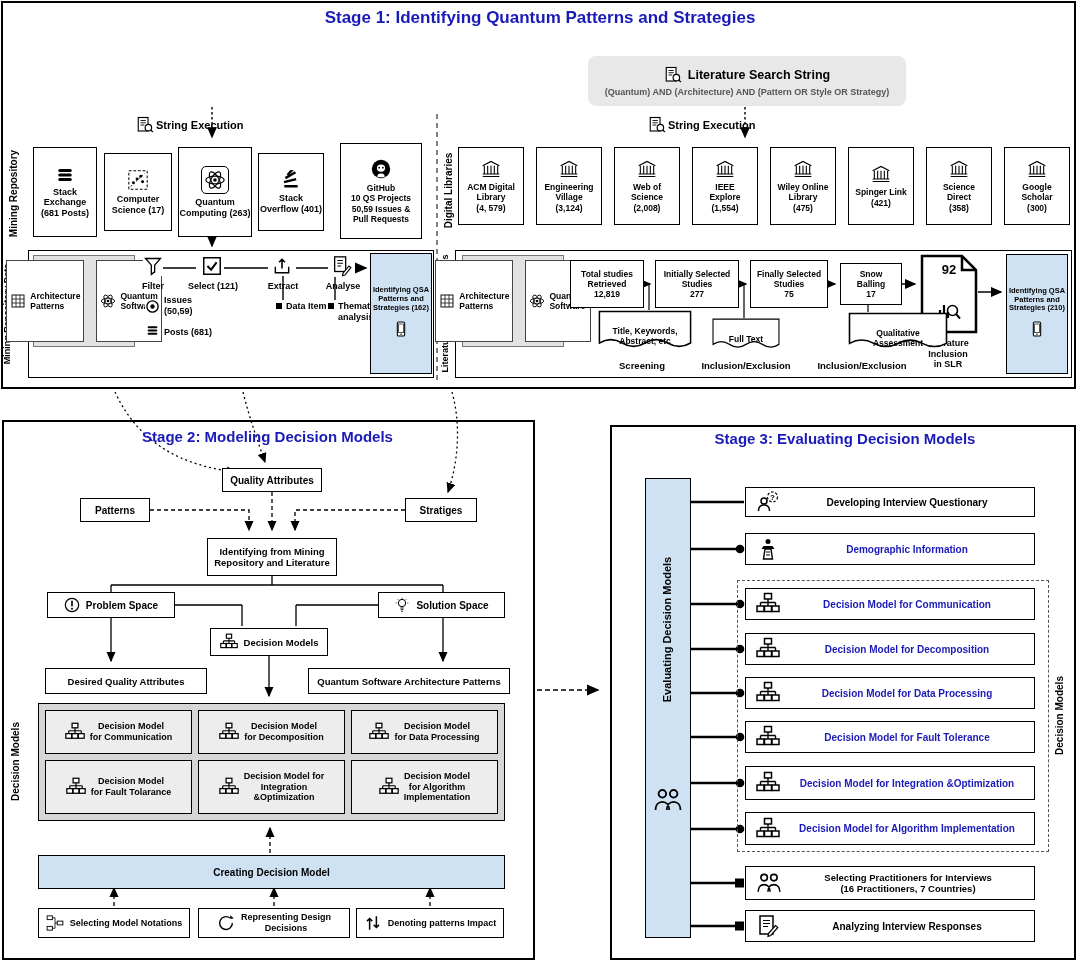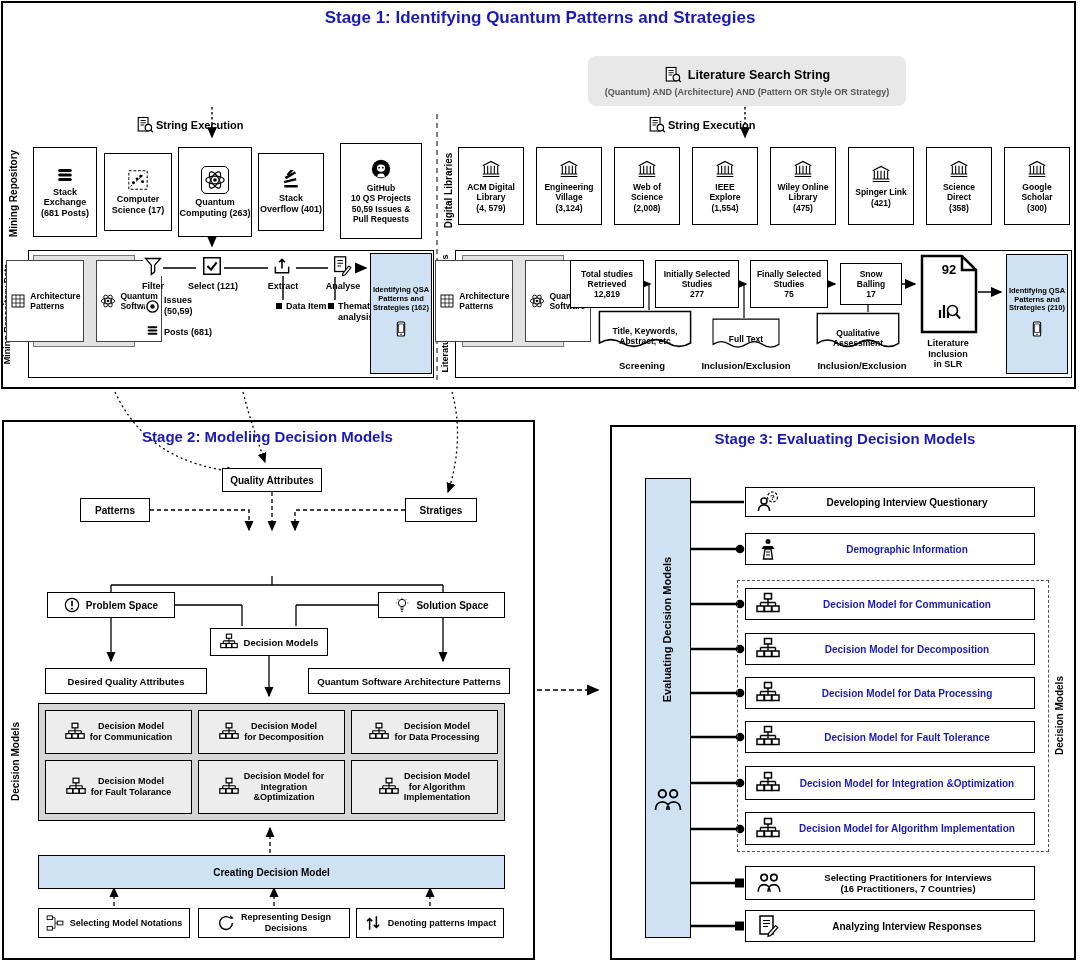--- a/index.html
+++ b/index.html
@@ -504,40 +504,44 @@
       </svg>
       <div class="bt prn">Title, Keywords,
 Abstract, etc</div>
     </div>
   <div class="banner" style="left:712px;top:318px;width:68px;height:32px">
       <svg class="bg" viewBox="0 0 100 40" preserveAspectRatio="none">
         <use href="#i-banner"></use>
       </svg>
       <div class="bt prn">Full Text</div>
     </div>
-  <div class="banner" style="left:816px;top:312px;width:84px;height:38px">
+  <div class="banner" style="left:848px;top:312px;width:100px;height:38px">
       <svg class="bg" viewBox="0 0 100 40" preserveAspectRatio="none">
         <use href="#i-banner"></use>
       </svg>
       <div class="bt prn">Qualitative
 Assessment</div>
     </div>
   <div class="el cap" style="left:592px;top:360px;width:100px;font-size:9.5px">Screening</div>
   <div class="el cap" style="left:698px;top:360px;width:96px;font-size:9.5px">Inclusion/Exclusion</div>
   <div class="el cap" style="left:812px;top:360px;width:100px;font-size:9.5px">Inclusion/Exclusion</div>
 
   <div class="el title" style="left:40px;top:428px;width:455px;font-size:15px">Stage 2: Modeling Decision Models</div>
   <div class="el hbox" style="left:222px;top:468px;width:100px;height:24px;font-size:10px">
       <span>Quality Attributes</span>
     </div>
   <div class="el hbox" style="left:80px;top:498px;width:70px;height:24px;font-size:10px">
       <span>Patterns</span>
     </div>
   <div class="el hbox" style="left:405px;top:498px;width:72px;height:24px;font-size:10px">
       <span>Stratiges</span>
+    </div>
+  <div class="el box" style="left:207px;top:538px;width:130px;height:38px">
+      <div class="prn" style="font-size:9.5px;font-weight:bold">Identifying from Mining
+Repository and Literature</div>
     </div>
   <div class="el hbox" style="left:47px;top:592px;width:128px;height:26px;font-size:10px">
       <svg class="ic" width="16" height="16">
         <use href="#i-excl"></use>
       </svg>
       <span>Problem Space</span>
     </div>
   <div class="el hbox" style="left:378px;top:592px;width:127px;height:26px;font-size:10px">
       <svg class="ic" width="16" height="16">
         <use href="#i-bulb"></use>

